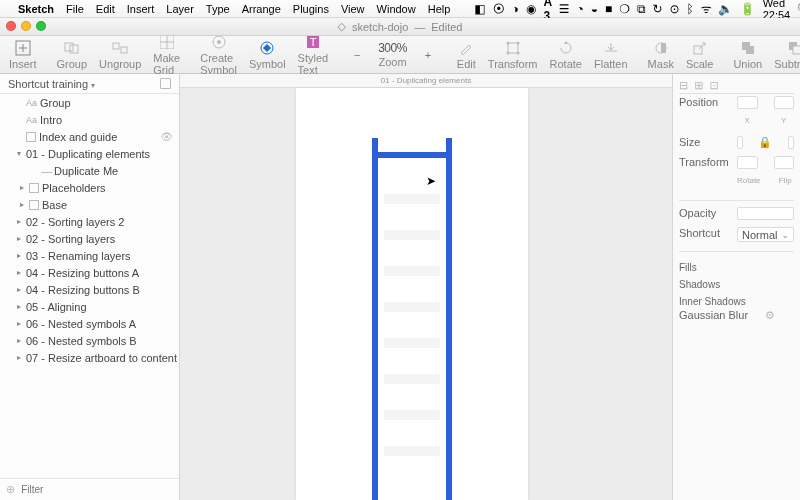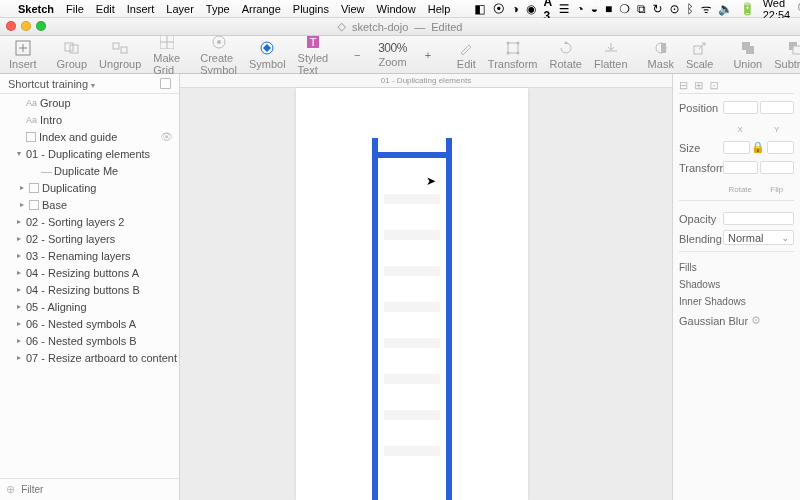--- a/index.html
+++ b/index.html
@@ -44,21 +44,21 @@
 .artboard { position:absolute; left:116px; top:14px; width:232px; height:412px; background:#fff; box-shadow:0 1px 3px rgba(0,0,0,.12);}
 .rail{position:absolute; width:6px; background:#2a5fd8;}
 .rail.l{left:76px; top:50px; height:362px}
 .rail.r{left:150px; top:50px; height:362px}
 .bar{position:absolute; left:76px; width:80px; height:6px; background:#2a5fd8; top:64px}
 .ph{position:absolute; left:88px; width:56px; height:10px; background:#f4f4f4; border-radius:1px}
 .cursor{position:absolute; left:130px; top:86px; font-size:12px; color:#000}
 
 .inspector { width: 128px; background: #fafafa; border-left: 1px solid #d6d6d6; padding: 4px 6px; display:flex; flex-direction:column; gap:2px;}
 .insp-tabs{height:16px; border-bottom:1px solid #e0e0e0; display:flex; gap:6px; color:#bbb; font-size:10px; align-items:center}
-.insp-row{display:flex; align-items:flex-end; font-size:9px; color:#666; height:18px; gap:2px}
+.insp-row{display:flex; align-items:flex-start; font-size:9px; color:#666; height:18px; gap:16px}
 .insp-row .lab{width:42px}
 .fld{flex:1; height:13px; background:#fff; border:1px solid #dcdcdc; border-radius:2px}
 .sub{font-size:8px; color:#aaa; text-align:center; flex:1}
 .section-lab{font-size:10px; color:#666; padding-top:4px}
 .select{flex:1; height:15px; border:1px solid #dcdcdc; border-radius:2px; background:#fff; font-size:9px; color:#555; display:flex; align-items:center; padding:0 4px; justify-content:space-between}
 .select::after{content:"⌄"; color:#888; font-size:9px}
 
 svg{display:block}
 </style>
 </head>
@@ -302,21 +302,21 @@
           <span>01 - Duplicating elements</span>
         </div>
         <div class="row indent2">
           <span class="disc"></span>
           <span class="dash">—</span>
           <span>Duplicate Me</span>
         </div>
         <div class="row indent1">
           <span class="disc">▸</span>
           <span style="width:10px;height:10px;border:1px solid #bbb;display:inline-block"></span>
-          <span>Duplicating</span>
+          <span>Placeholders</span>
         </div>
         <div class="row indent1">
           <span class="disc">▸</span>
           <span style="width:10px;height:10px;border:1px solid #bbb;display:inline-block"></span>
           <span>Base</span>
         </div>
         <div class="row indent0">
           <span class="disc">▸</span>
           <span>02 - Sorting layers 2</span>
         </div>
@@ -410,21 +410,21 @@
         <span class="lab"></span>
         <span class="sub">Rotate</span>
         <span class="sub">Flip</span>
       </div>
     <div style="height:1px;background:#e4e4e4;margin:4px 0"></div>
     <div class="insp-row">
         <span class="lab">Opacity</span>
         <div class="fld"></div>
       </div>
     <div class="insp-row">
-        <span class="lab">Blending</span>
+        <span class="lab">Shortcut</span>
         <div class="select">
           <span>Normal</span>
         </div>
       </div>
     <div style="height:1px;background:#e4e4e4;margin:4px 0"></div>
     <div class="section-lab">Fills</div>
     <div class="section-lab">Shadows</div>
     <div class="section-lab">Inner Shadows</div>
     <div class="insp-row">
         <span class="lab" style="width:70px">Gaussian Blur</span>

